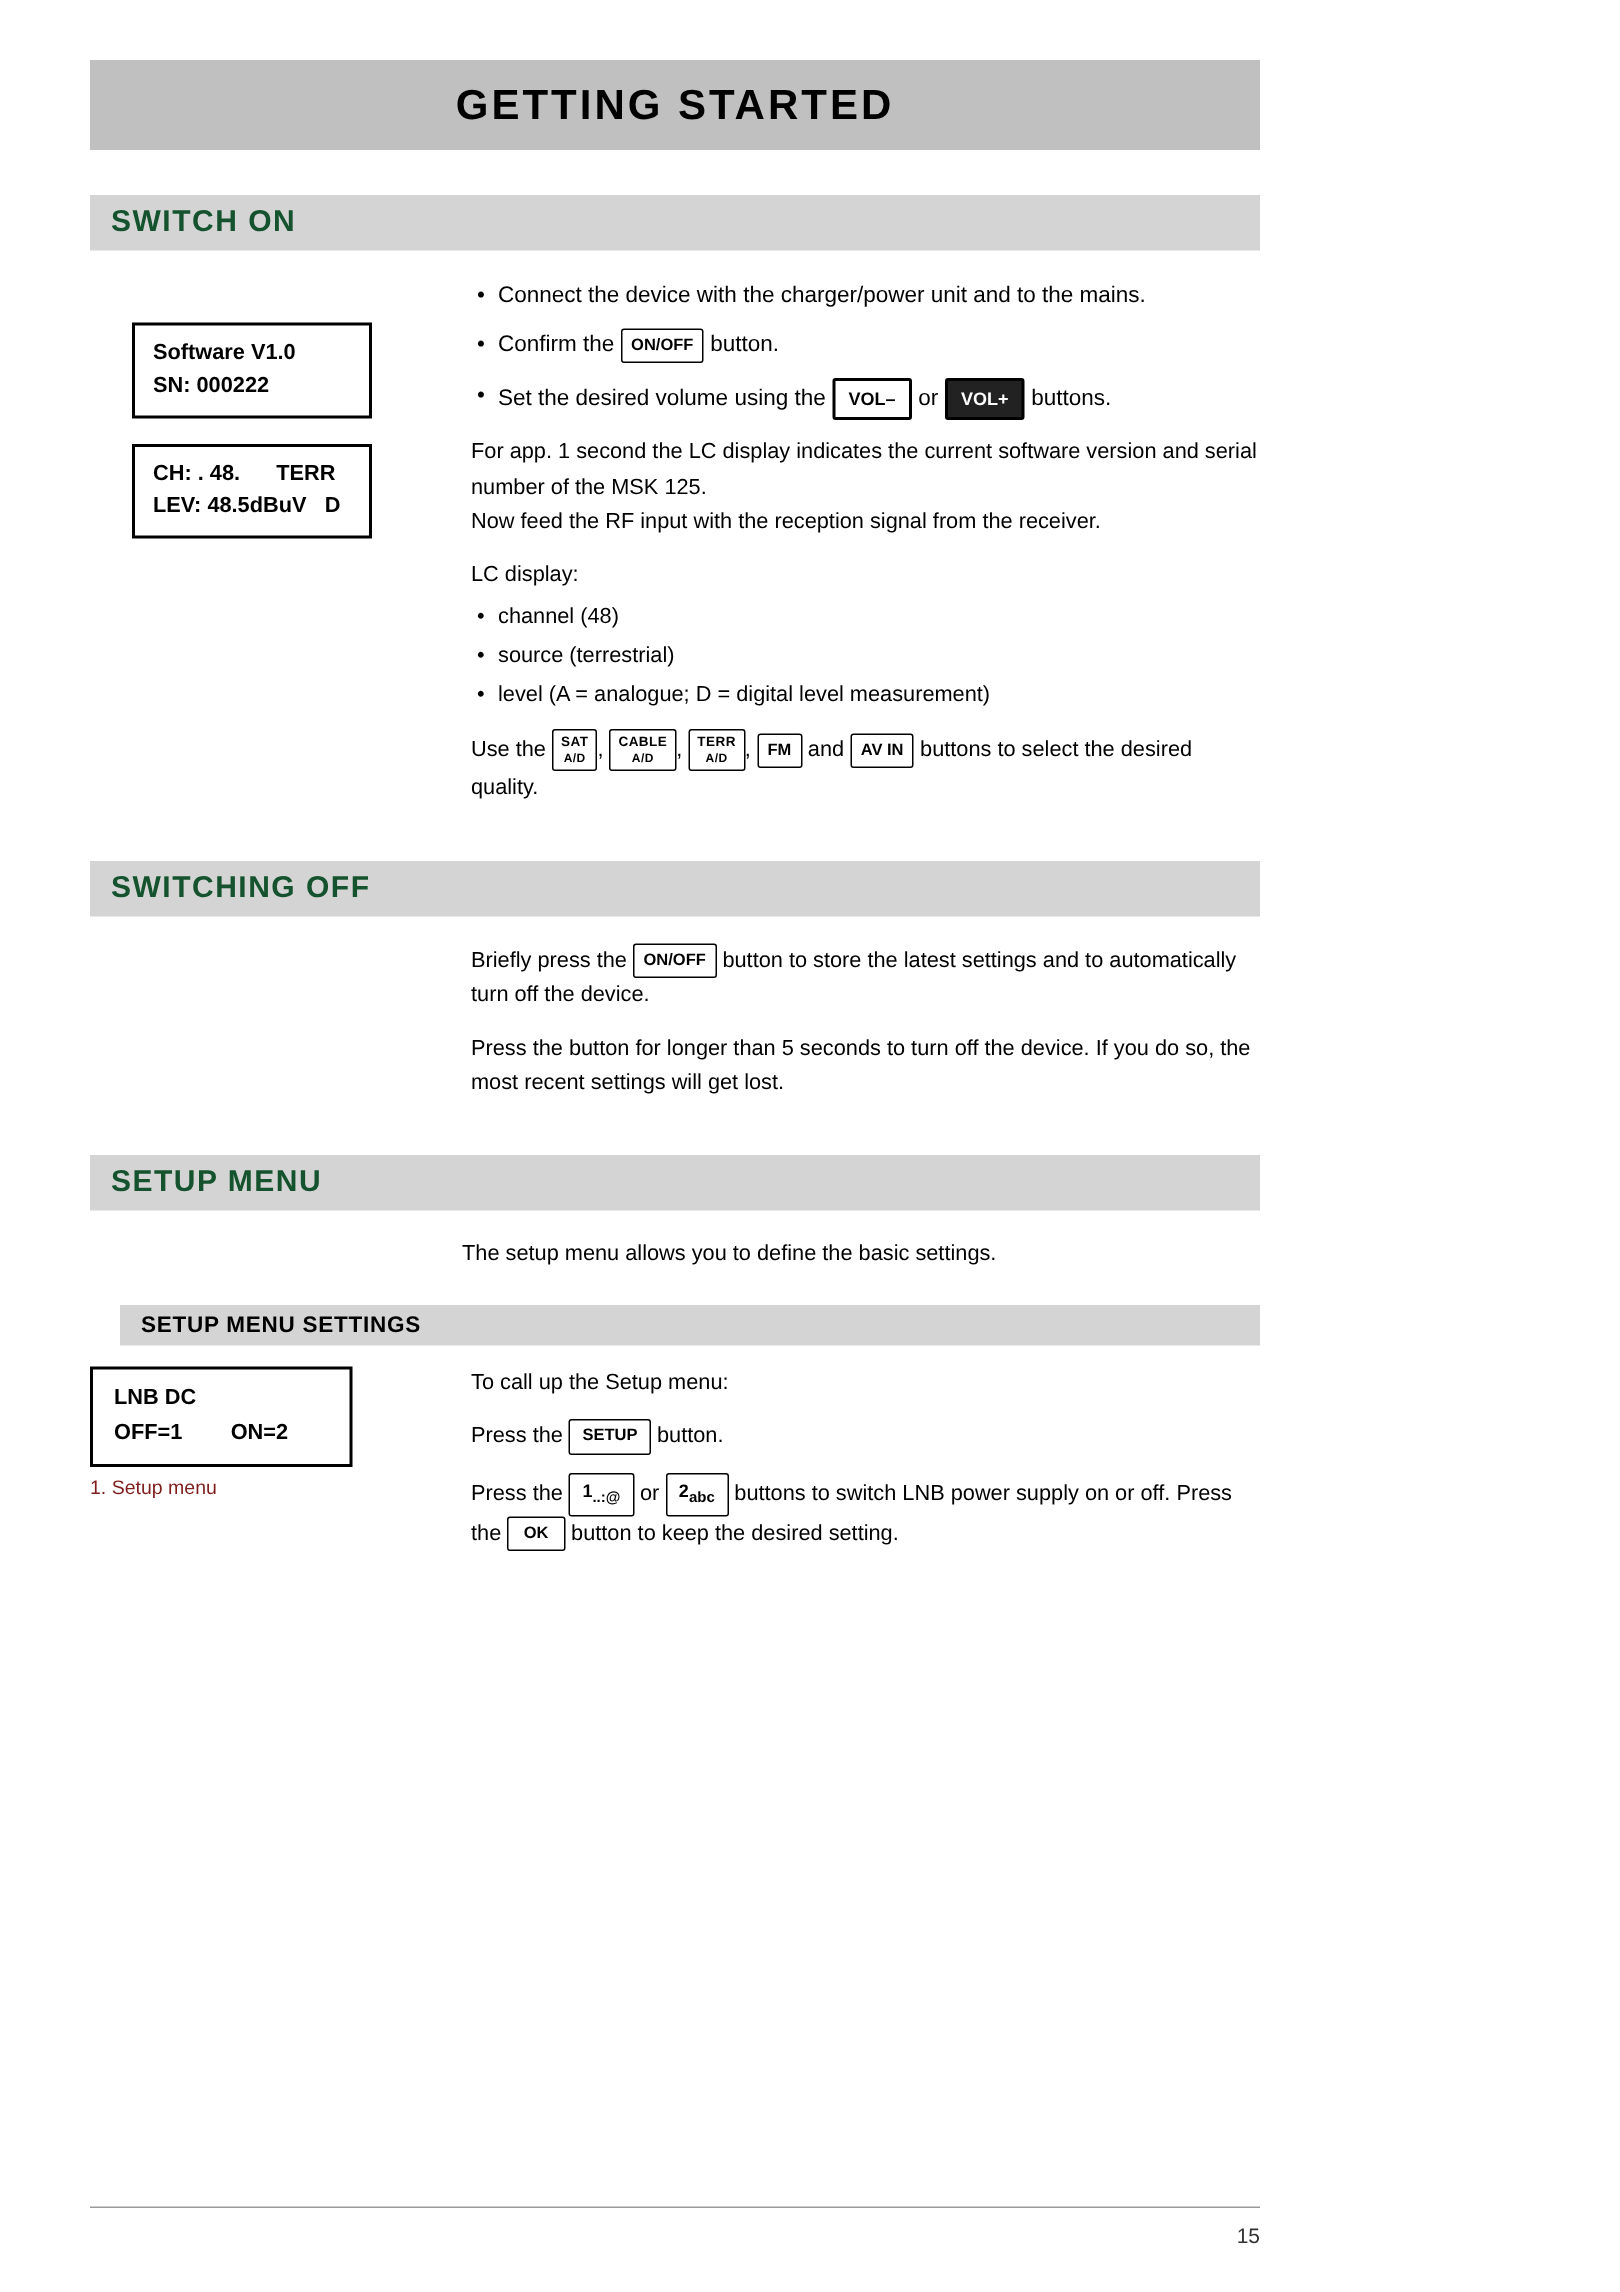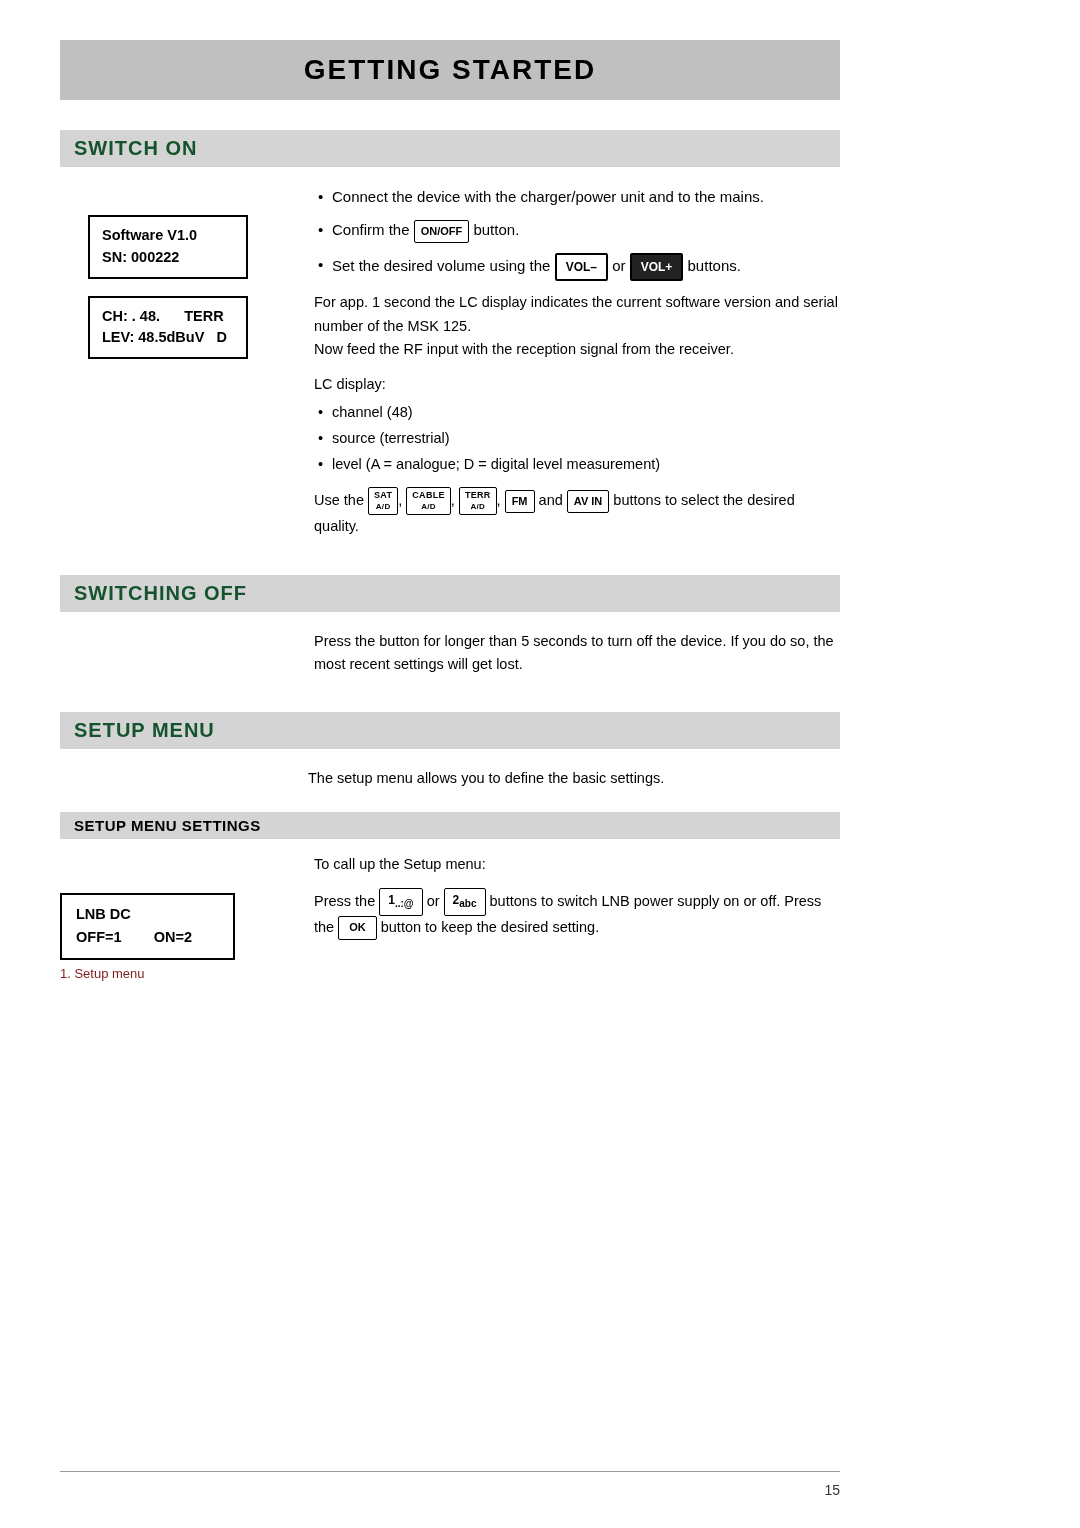--- a/index.html
+++ b/index.html
@@ -58,20 +58,21 @@
       font-weight: 900;
       letter-spacing: 1px;
       color: #14532d;
     }
 
     .subsection-header {
       background: #d4d4d4;
       padding: 5px 14px;
       margin-bottom: 14px;
       margin-top: 4px;
+      margin-left: 20px;
     }
 
     .subsection-header h3 {
       font-size: 15px;
       font-weight: 900;
       letter-spacing: 0.5px;
       color: #000;
     }
 
     
@@ -287,21 +288,20 @@
     }
 
     .lnb-box {
       border: 2px solid #000;
       padding: 8px 14px;
       display: inline-block;
       font-size: 14.5px;
       font-weight: 700;
       line-height: 1.6;
       min-width: 175px;
-      margin-top: 40px;
     }
 
     .switch-off-left {
       padding-top: 0;
     }
   </style>
 </head>
 <body>
 
 <div class="page">
@@ -393,20 +393,25 @@
   <div class="section-block">
     <div class="section-header">
       <h2>SWITCHING OFF</h2>
     </div>
 
     <div class="two-col">
       <div class="left-col switch-off-left">
         
       </div>
       <div class="right-col">
+        <p class="text-para">
+          <span>Briefly press the</span>
+          <span class="btn-inline">ON/OFF</span>
+          <span>button to store the latest settings and to automatically turn off the device.</span>
+        </p>
         <p class="text-para">Press the button for longer than 5 seconds to turn off the device. If you do so, the most recent settings will get lost.</p>
       </div>
     </div>
   </div>
 
   <div class="section-block">
     <div class="section-header">
       <h2>SETUP MENU</h2>
     </div>
 
@@ -424,20 +429,25 @@
     <div class="two-col">
       <div class="left-col">
         <div class="lnb-box">
           <span><strong>LNB DC</strong></span><br>
           <span><strong>OFF=<span class="underline">1</span>&nbsp;&nbsp;&nbsp;&nbsp;&nbsp;&nbsp;&nbsp;&nbsp;ON=2</strong></span>
         </div>
         <p class="caption-text">1. Setup menu</p>
       </div>
       <div class="right-col">
         <p class="text-para">To call up the Setup menu:</p>
+        <p class="text-para">
+          <span>Press the</span>
+          <span class="setup-btn">SETUP</span>
+          <span>button.</span>
+        </p>
         <p class="text-para">
           <span>Press the</span>
           <span class="num-btn"><strong>1</strong><sub>..:@</sub></span>
           <span>or</span>
           <span class="num-btn"><strong>2</strong><sub>abc</sub></span>
           buttons to switch LNB power supply on or off. Press the
           <span class="ok-btn">OK</span>
           <span>button to keep the desired setting.</span>
         </p>
       </div>

